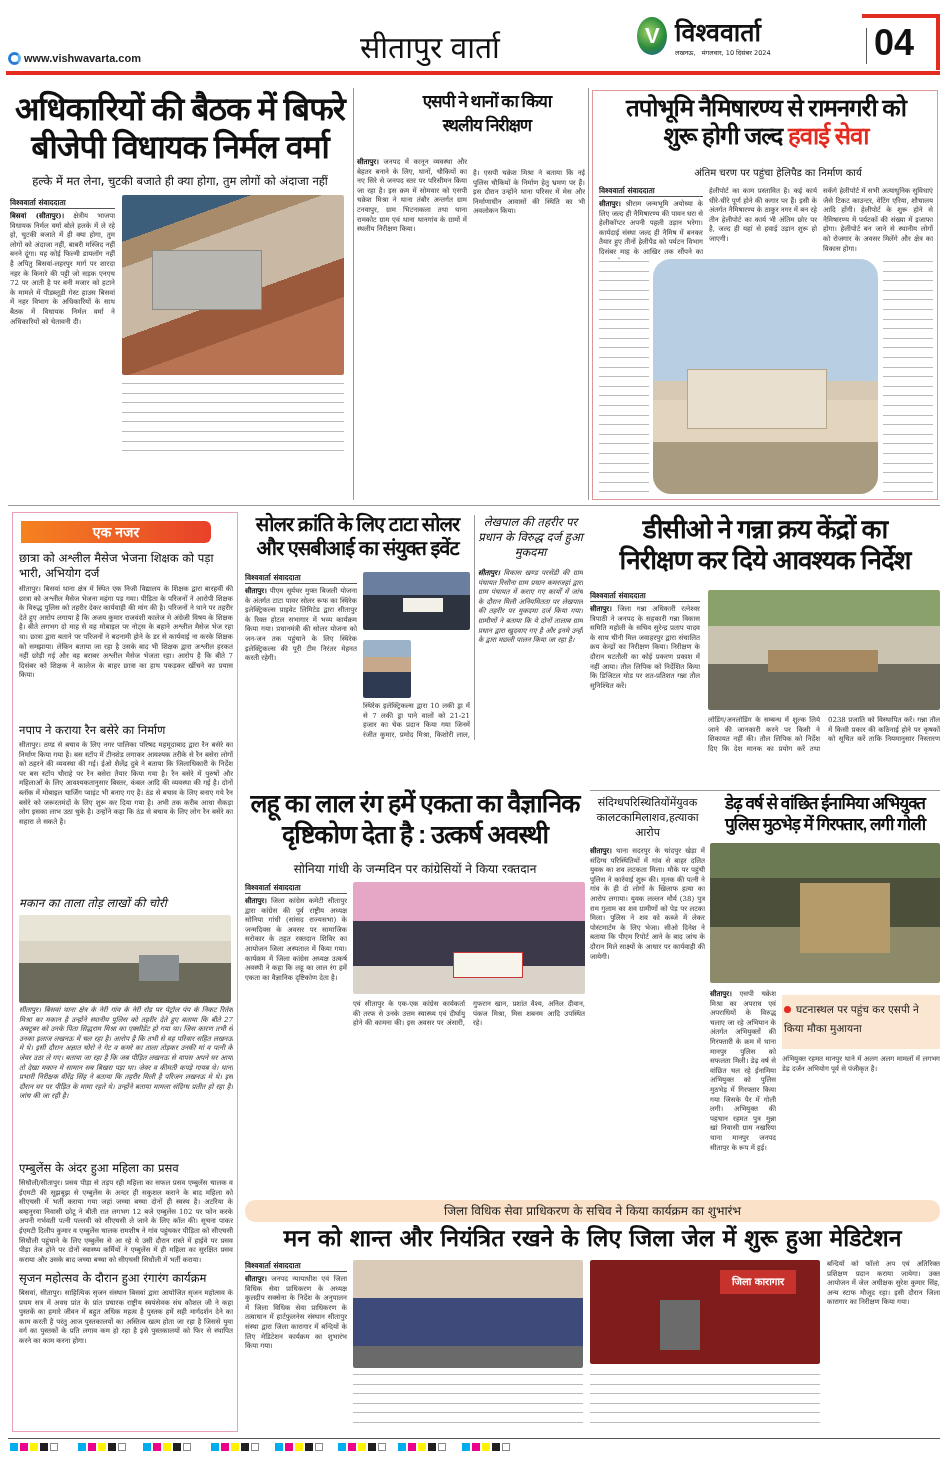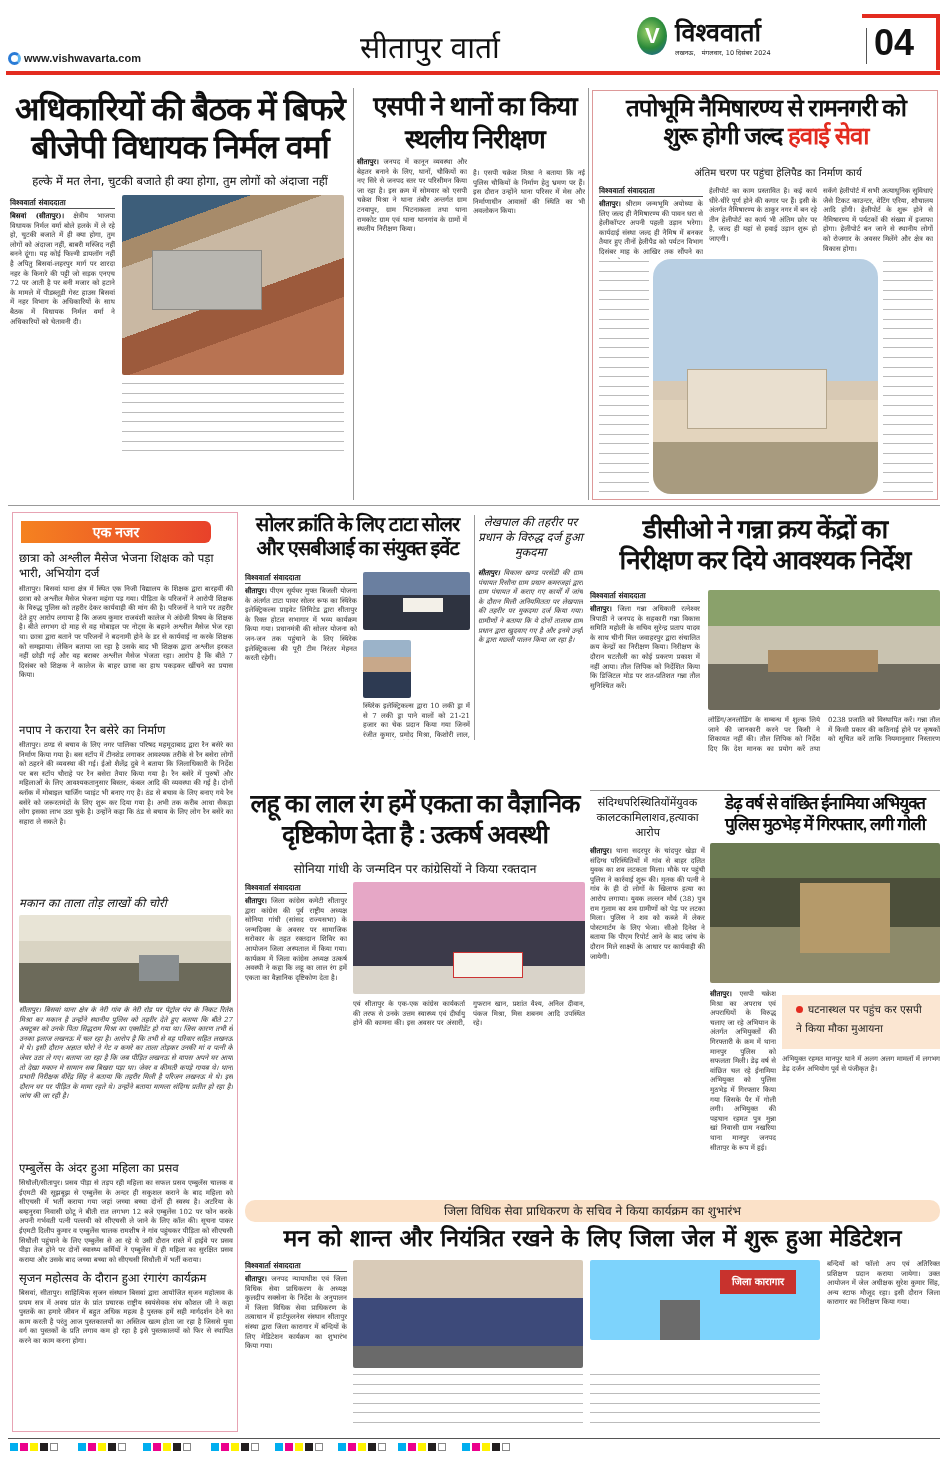--- a/index.html
+++ b/index.html
@@ -47,21 +47,21 @@
     <div class="byline">विश्ववार्ता संवाददाता</div>
     <div class="body" style="height:270px;overflow:hidden;"><span class="dateline">बिसवां (सीतापुर)।</span> <span>क्षेत्रीय भाजपा विधायक निर्मल वर्मा बोले हलके में ले रहे हो, चुटकी बजाते में ही क्या होगा, तुम लोगों को अंदाजा नहीं, बाबरी मस्जिद नहीं बनने दूंगा। यह कोई फिल्मी डायलॉग नहीं है अपितु बिसवां-लहरपुर मार्ग पर शारदा नहर के किनारे की पट्टी जो सड़क एनएच 72 पर आती है पर बनी मजार को हटाने के मामले में पीडब्लूडी गेस्ट हाउस बिसवां में नहर विभाग के अधिकारियों के साथ बैठक में विधायक निर्मल वर्मा ने अधिकारियों को चेतावनी दी।</span></div>
   </div>
   <div class="photo" style="left:112px;top:110px;width:222px;height:180px;background:linear-gradient(160deg,#3d5e7a 0 18%,#a78b6a 18% 28%,#c9b8a3 28% 55%,#9c5a3c 55% 70%,#b87352 70%);">
     <div class="abs" style="left:30px;top:55px;width:110px;height:60px;background:#b8b6b0;border:1px solid #8c8a84;"></div>
   </div>
   <div class="abs lines" style="left:112px;top:296px;width:222px;height:70px;"></div>
 </div>
 
 <div class="abs" style="left:357px;top:85px;width:228px;height:415px;">
-  <div class="hl abs" style="left:4px;top:8px;width:228px;font-size:26px;text-align:center;">
+  <div class="hl abs" style="left:16px;top:8px;width:228px;font-size:17px;text-align:center;">
     <div>एसपी ने थानों का किया</div>
     <div style="margin-top:6px;">स्थलीय निरीक्षण</div>
   </div>
   <div class="body abs" style="left:0;top:72px;width:110px;height:340px;overflow:hidden;"><span class="dateline">सीतापुर।</span> <span>जनपद में कानून व्यवस्था और बेहतर बनाने के लिए, थानों, चौकियों का नए सिरे से जनपद स्तर पर परिसीमन किया जा रहा है। इस क्रम में सोमवार को एसपी चक्रेश मिश्रा ने थाना तंबौर अन्तर्गत ग्राम टनवापुर, ग्राम भिटनाकला तथा थाना रामकोट ग्राम एवं थाना थानगांव के ग्रामों में स्थलीय निरीक्षण किया।</span></div>
   <div class="body abs" style="left:116px;top:84px;width:112px;height:340px;overflow:hidden;">है। एसपी चक्रेश मिश्रा ने बताया कि नई पुलिस चौकियों के निर्माण हेतु भ्रमण पर हैं। इस दौरान उन्होंने थाना परिसर में मेस और निर्माणाधीन आवासों की स्थिति का भी अवलोकन किया।</div>
 </div>
 
 <div class="abs" style="left:592px;top:90px;width:346px;height:410px;border:1px solid #d99;">
   <div class="hl abs" style="left:0;top:4px;width:346px;font-size:24px;text-align:center;">
     <div>तपोभूमि नैमिषारण्य से रामनगरी को</div>
@@ -169,39 +169,39 @@
 
 <div class="abs" style="left:710px;top:795px;width:230px;height:360px;">
   <div class="hl abs" style="left:0;top:0;width:230px;font-size:17px;text-align:center;">
     <div>डेढ़ वर्ष से वांछित ईनामिया अभियुक्त</div>
     <div style="margin-top:3px;">पुलिस मुठभेड़ में गिरफ्तार, लगी गोली</div>
   </div>
   <div class="photo" style="left:0;top:48px;width:230px;height:140px;background:linear-gradient(#6b7a52 0 25%,#4c4f3a 25% 60%,#8d8a6a 60%);">
     <div class="abs" style="left:90px;top:40px;width:90px;height:70px;background:#b59a6a;"></div>
   </div>
   <div class="body abs" style="left:0;top:194px;width:66px;height:162px;overflow:hidden;"><span class="dateline">सीतापुर।</span> <span>एसपी चक्रेश मिश्रा का अपराध एवं अपराधियों के विरुद्ध चलाए जा रहे अभियान के अंतर्गत अभियुक्तों की गिरफ्तारी के क्रम में थाना मानपुर पुलिस को सफलता मिली। डेढ़ वर्ष से वांछित चल रहे ईनामिया अभियुक्त को पुलिस मुठभेड़ में गिरफ्तार किया गया जिसके पैर में गोली लगी। अभियुक्त की पहचान रहमत पुत्र मुन्ना खां निवासी ग्राम नखरिया थाना मानपुर जनपद सीतापुर के रूप में हुई।</span></div>
-  <div class="abs" style="left:72px;top:200px;width:158px;height:54px;background:#fbe6d2;padding:3px 14px;">
+  <div class="abs" style="left:72px;top:200px;width:158px;height:54px;background:#fbe6d2;padding:3px 2px;">
     <span style="display:inline-block;width:7px;height:7px;border-radius:50%;background:#e32b1f;"></span>
     <span style="font-size:10.5px;line-height:14px;color:#222;">घटनास्थल पर पहुंच कर एसपी ने किया मौका मुआयना</span>
   </div>
   <div class="body abs" style="left:72px;top:260px;width:158px;height:96px;overflow:hidden;">अभियुक्त रहमत मानपुर थाने में अलग अलग मामलों में लगभग डेढ़ दर्जन अभियोग पूर्व से पंजीकृत है।</div>
 </div>
 
 <div class="abs" style="left:245px;top:1200px;width:695px;height:232px;">
   <div class="abs" style="left:0;top:0;width:695px;height:22px;background:#fbe1c8;border-radius:10px;text-align:center;">
     <span style="font-size:12px;line-height:22px;color:#222;">जिला विधिक सेवा प्राधिकरण के सचिव ने किया कार्यक्रम का शुभारंभ</span>
   </div>
   <div class="hl abs" style="left:0;top:26px;width:695px;font-size:23px;text-align:center;font-family:'DejaVu Sans',sans-serif;letter-spacing:0;">मन को शान्त और नियंत्रित रखने के लिए जिला जेल में शुरू हुआ मेडिटेशन</div>
   <div class="abs" style="left:0;top:60px;width:102px;">
     <div class="byline">विश्ववार्ता संवाददाता</div>
     <div class="body" style="height:150px;overflow:hidden;"><span class="dateline">सीतापुर।</span> <span>जनपद न्यायाधीश एवं जिला विधिक सेवा प्राधिकरण के अध्यक्ष कुलदीप सक्सेना के निर्देश के अनुपालन में जिला विधिक सेवा प्राधिकरण के तत्वाधान में हार्टफुलनेस संस्थान सीतापुर संस्था द्वारा जिला कारागार में बन्दियों के लिए मेडिटेशन कार्यक्रम का शुभारंभ किया गया।</span></div>
   </div>
   <div class="photo" style="left:108px;top:60px;width:230px;height:108px;background:linear-gradient(#d9cbb8 0 35%,#3d4a7a 35% 80%,#6a6a6a 80%);"></div>
   <div class="abs lines" style="left:108px;top:172px;width:230px;height:58px;"></div>
-  <div class="photo" style="left:345px;top:60px;width:230px;height:80px;background:#7dd3fc;">
+  <div class="photo" style="left:345px;top:60px;width:230px;height:104px;background:#7f1d1d;">
     <div class="abs" style="left:130px;top:10px;width:76px;height:24px;background:#c8322d;color:#fff;font-size:10px;font-weight:bold;text-align:center;line-height:24px;">जिला कारागार</div>
     <div class="abs" style="left:70px;top:40px;width:40px;height:50px;background:#6b6b6b;"></div>
   </div>
   <div class="abs lines" style="left:345px;top:172px;width:230px;height:58px;"></div>
   <div class="body abs" style="left:582px;top:60px;width:113px;height:170px;overflow:hidden;">बन्दियों को फॉलो अप एवं अतिरिक्त प्रशिक्षण प्रदान कराया जायेगा। उक्त आयोजन में जेल अधीक्षक सुरेश कुमार सिंह, अन्य स्टाफ मौजूद रहा। इसी दौरान जिला कारागार का निरीक्षण किया गया।</div>
 </div>
 
 <div class="hrule" style="left:8px;top:505px;width:932px;"></div>
 <div class="vrule" style="left:353px;top:88px;height:412px;"></div>
 <div class="vrule" style="left:588px;top:88px;height:412px;"></div>

